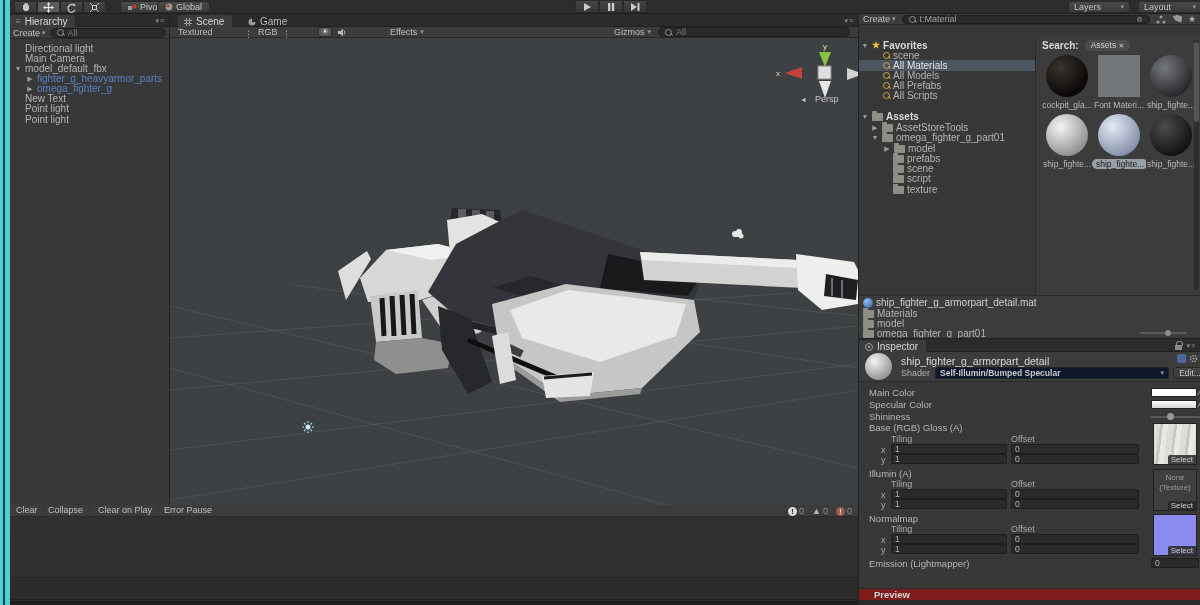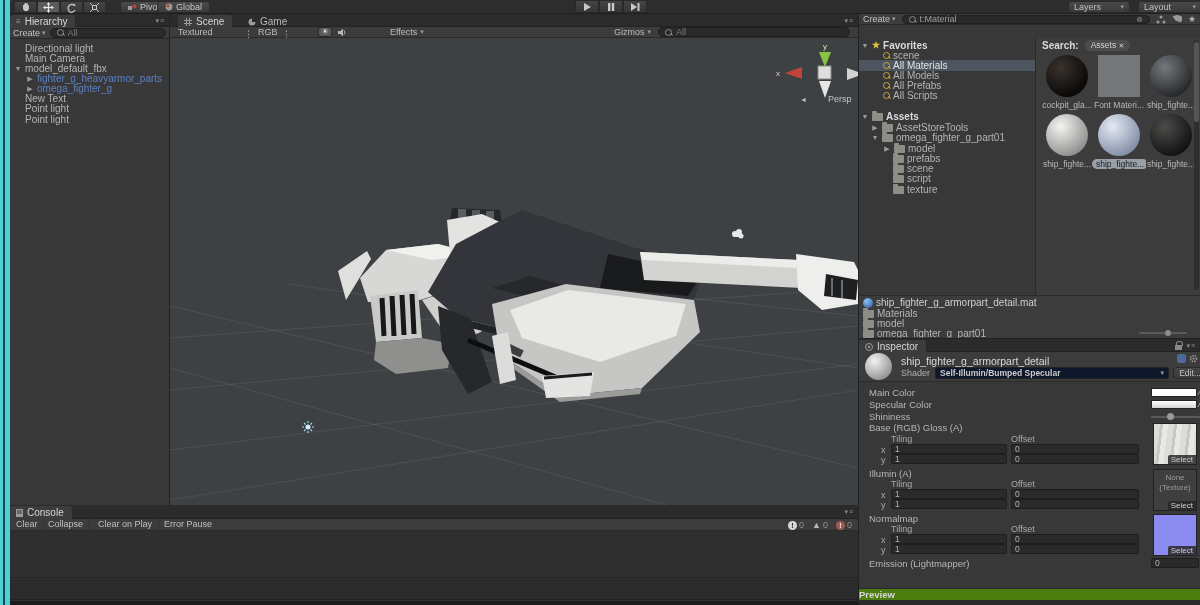--- a/index.html
+++ b/index.html
@@ -386,38 +386,27 @@
       <g>
         <rect x="648" y="28" width="13" height="13" fill="#dedede" stroke="#8a8a8a"></rect>
         <polygon points="649,14 661,14 655,29" fill="#88c440"></polygon>
         <polygon points="632,29 632,41 615,35" fill="#c4423a"></polygon>
         <polygon points="677,30 677,42 694,36" fill="#d2d2d2"></polygon>
         <polygon points="649,43 661,43 655,60" fill="#e6e6e6"></polygon>
       </g>
       <text x="655" y="11" fill="#cfe9a8" font-size="8" text-anchor="middle">y</text>
       <text x="608" y="38" fill="#e8c4c0" font-size="8" text-anchor="middle">x</text>
     </svg>
-    <div class="abs" style="left:630px; top:56px; color:#c4c4c4; font-size:9px; display:flex; gap:21px; align-items:center;">
+    <div class="abs" style="left:630px; top:56px; color:#c4c4c4; font-size:9px; display:flex; gap:8px; align-items:center;">
       <span style="font-size:7px;">◄</span>
       <span>Persp</span>
     </div>
   </div>
 
   <div id="console-panel" class="abs">
-    <div class="tabbar" style="position:relative; height:14px;">
-      <div class="tab active" style="left:0; height:13px;">
-        <svg width="7" height="8" viewBox="0 0 7 8">
-            <rect x="0" y="0" width="7" height="8" fill="#9a9a9a"></rect>
-            <line x1="1" y1="2" x2="6" y2="2" stroke="#3a3a3a"></line>
-            <line x1="1" y1="4" x2="6" y2="4" stroke="#3a3a3a"></line>
-          </svg>
-        <span>Console</span>
-      </div>
-      <div class="panel-menu">▾≡</div>
-    </div>
     <div class="toolbar-row" style="position:relative; height:12px;">
       <div class="con-btn" style="left:0;"><span>Clear</span></div>
       <div class="con-btn" style="left:32px;"><span>Collapse</span></div>
       <div class="con-btn" style="left:82px;"><span>Clear on Play</span></div>
       <div class="con-btn" style="left:148px; border-right:none;"><span>Error Pause</span></div>
       <div style="position:absolute; right:6px; top:1px; display:flex; gap:8px;">
         <div class="count-badge">
           <span class="cicon">!</span>
           <span>0</span>
         </div>
@@ -663,19 +652,19 @@
       <div class="mini-field" style="left:32px; top:162px; width:116px;"><span>1</span></div>
       <div class="mini-field" style="left:152px; top:162px; width:128px;"><span>0</span></div>
       <div class="tex-thumb" style="top:132px; background:#8b8bf0;">
         <div class="selectbtn"><span>Select</span></div>
       </div>
 
       <div class="insp-label" style="top:176px;">Emission (Lightmapper)</div>
       <div class="mini-field" style="left:292px; top:176px; width:48px;"><span>0</span></div>
     </div>
 
-    <div style="position:absolute; left:0; top:249px; width:342px; height:12px; background:#4d7c0f; border-top:1px solid #2a2a2a; display:flex; align-items:center; padding:0 0;">
+    <div style="position:absolute; left:0; top:249px; width:342px; height:12px; background:#7f1d1d; border-top:1px solid #2a2a2a; display:flex; align-items:center; padding:0 15px;">
       <span style="font-weight:bold; color:#d6d6d6; font-size:9.5px;">Preview</span>
     </div>
     <div style="position:absolute; left:0; top:261px; width:342px; height:6px; background:#2a2a2a;"></div>
   </div>
 
 </div>
 
 </body></html>

